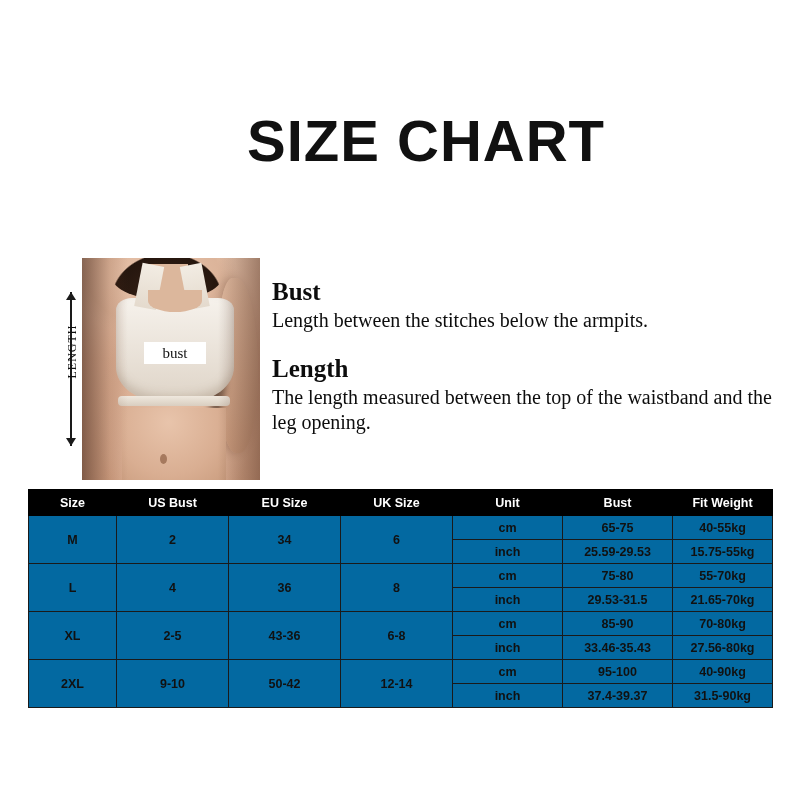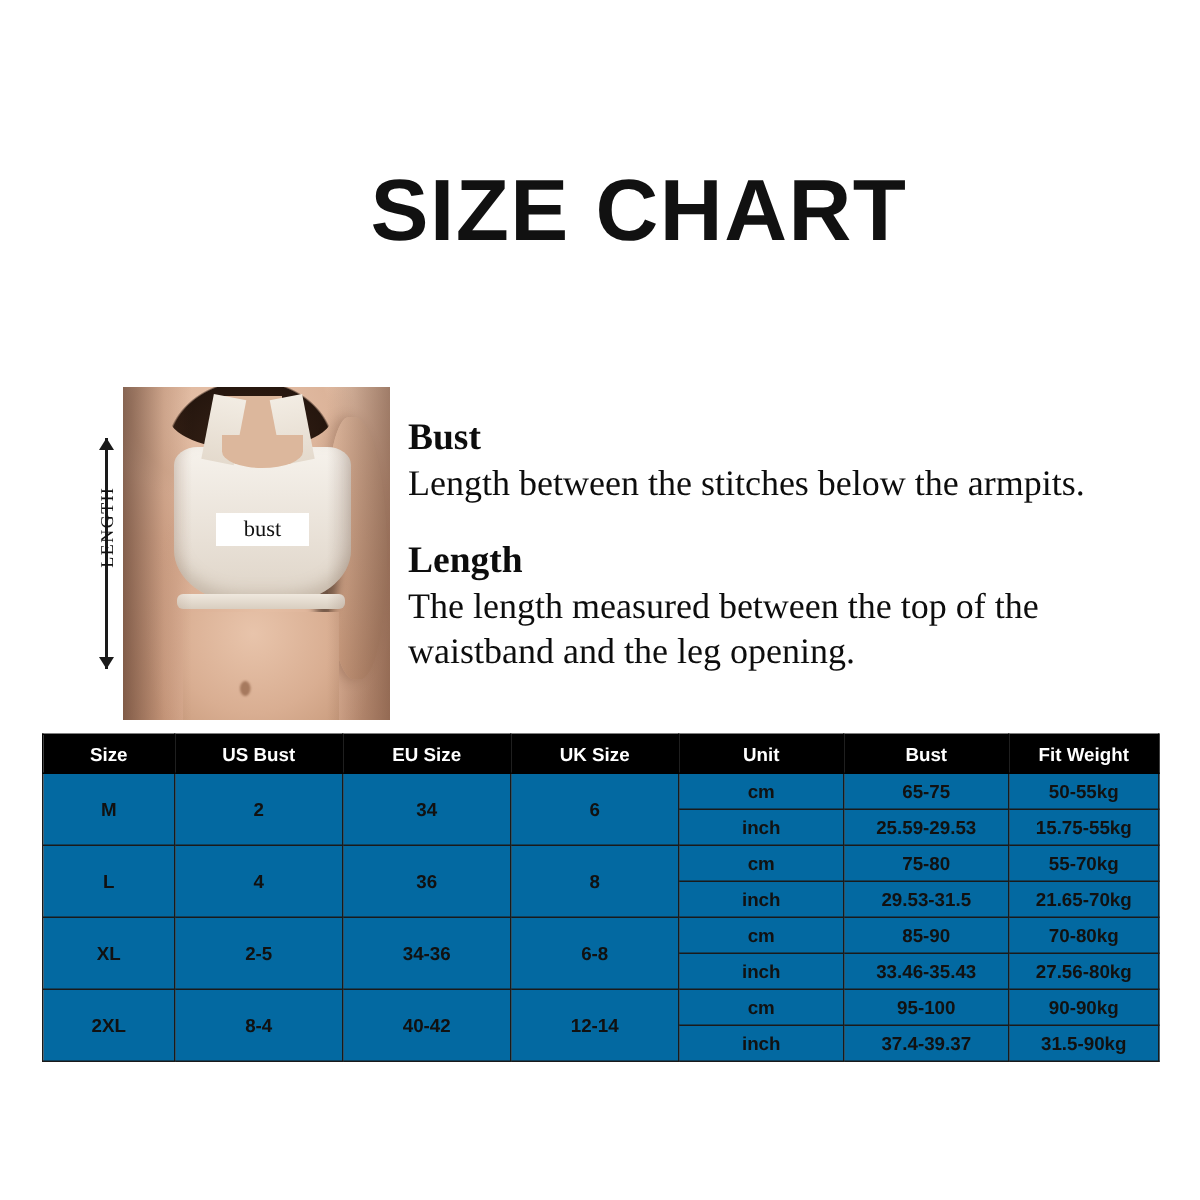--- a/index.html
+++ b/index.html
@@ -201,21 +201,21 @@
     font-family: "Liberation Serif", serif;
     color: #0d0d0d;
   }
   .desc-head {
     font-size: 25px;
     font-weight: 700;
     line-height: 1.1;
     margin: 0 0 2px 0;
   }
   .desc-body {
-    font-size: 24px;
+    font-size: 20px;
     line-height: 1.28;
     margin: 0 0 22px 0;
   }
   .desc-body.last { margin-bottom: 0; }
 
   
   .size-table {
     position: absolute;
     left: 28px;
     top: 489px;
@@ -315,21 +315,21 @@
   </thead>
   <tbody>
 
     <tr>
       <td rowspan="2">M</td>
       <td rowspan="2">2</td>
       <td rowspan="2">34</td>
       <td rowspan="2">6</td>
       <td>cm</td>
       <td>65-75</td>
-      <td>50-55kg</td>
+      <td>40-55kg</td>
     </tr>
     <tr>
       <td>inch</td>
       <td>25.59-29.53</td>
       <td>15.75-55kg</td>
     </tr>
 
     <tr>
       <td rowspan="2">L</td>
       <td rowspan="2">4</td>
@@ -341,40 +341,40 @@
     </tr>
     <tr>
       <td>inch</td>
       <td>29.53-31.5</td>
       <td>21.65-70kg</td>
     </tr>
 
     <tr>
       <td rowspan="2">XL</td>
       <td rowspan="2">2-5</td>
-      <td rowspan="2">34-36</td>
+      <td rowspan="2">43-36</td>
       <td rowspan="2">6-8</td>
       <td>cm</td>
       <td>85-90</td>
       <td>70-80kg</td>
     </tr>
     <tr>
       <td>inch</td>
       <td>33.46-35.43</td>
       <td>27.56-80kg</td>
     </tr>
 
     <tr>
       <td rowspan="2">2XL</td>
-      <td rowspan="2">8-4</td>
-      <td rowspan="2">40-42</td>
+      <td rowspan="2">9-10</td>
+      <td rowspan="2">50-42</td>
       <td rowspan="2">12-14</td>
       <td>cm</td>
       <td>95-100</td>
-      <td>90-90kg</td>
+      <td>40-90kg</td>
     </tr>
     <tr>
       <td>inch</td>
       <td>37.4-39.37</td>
       <td>31.5-90kg</td>
     </tr>
   </tbody>
 </table>
 
 </body></html>

